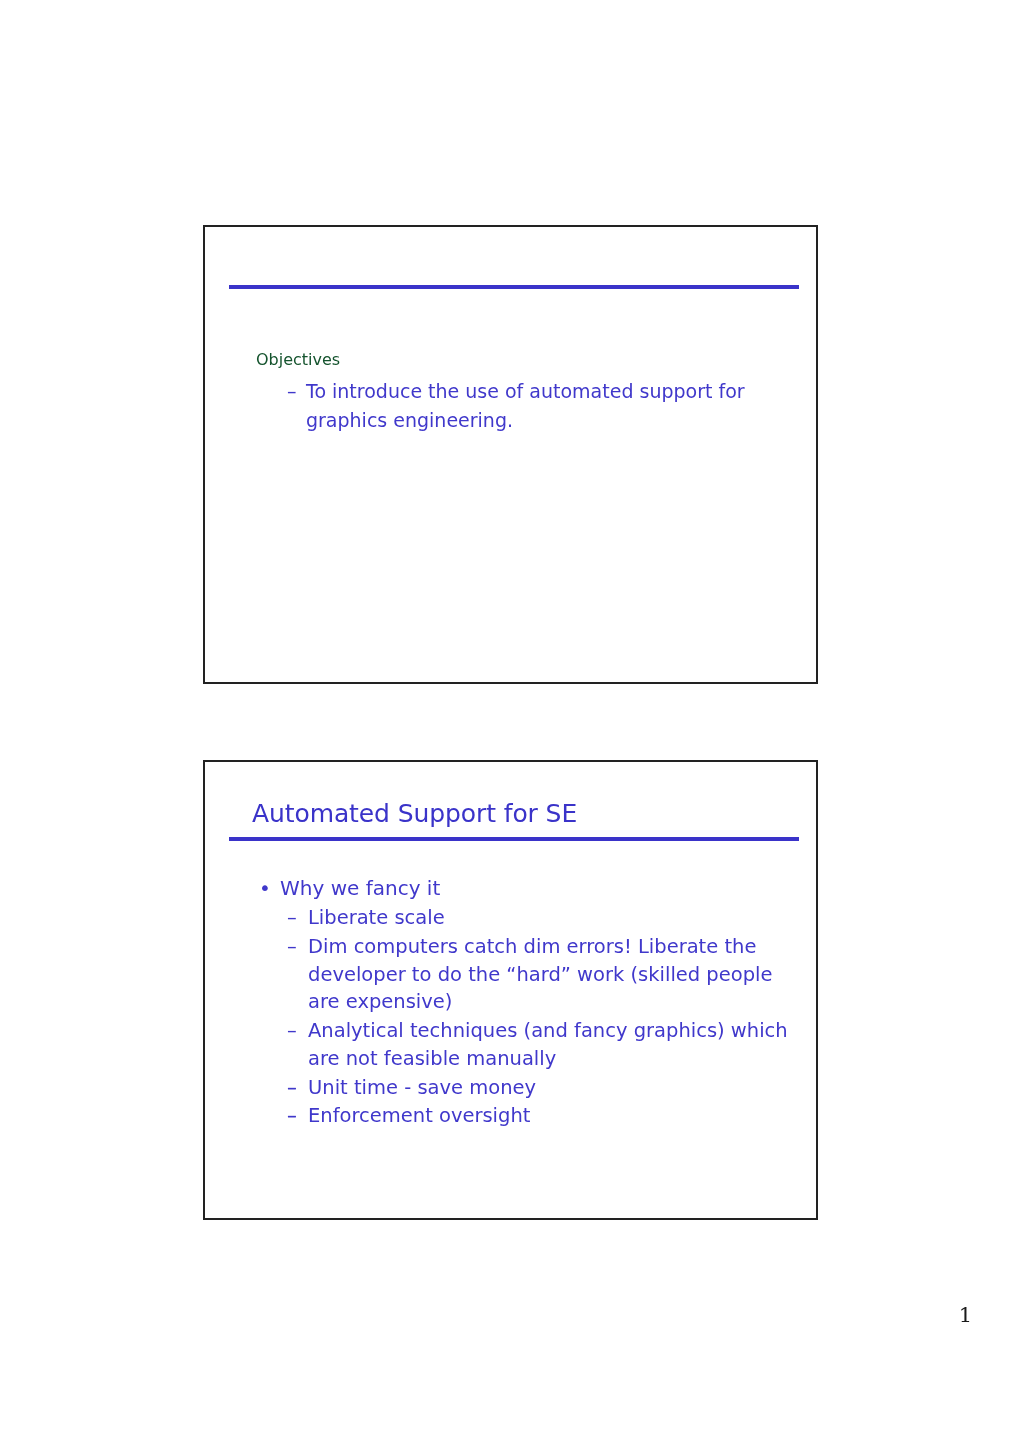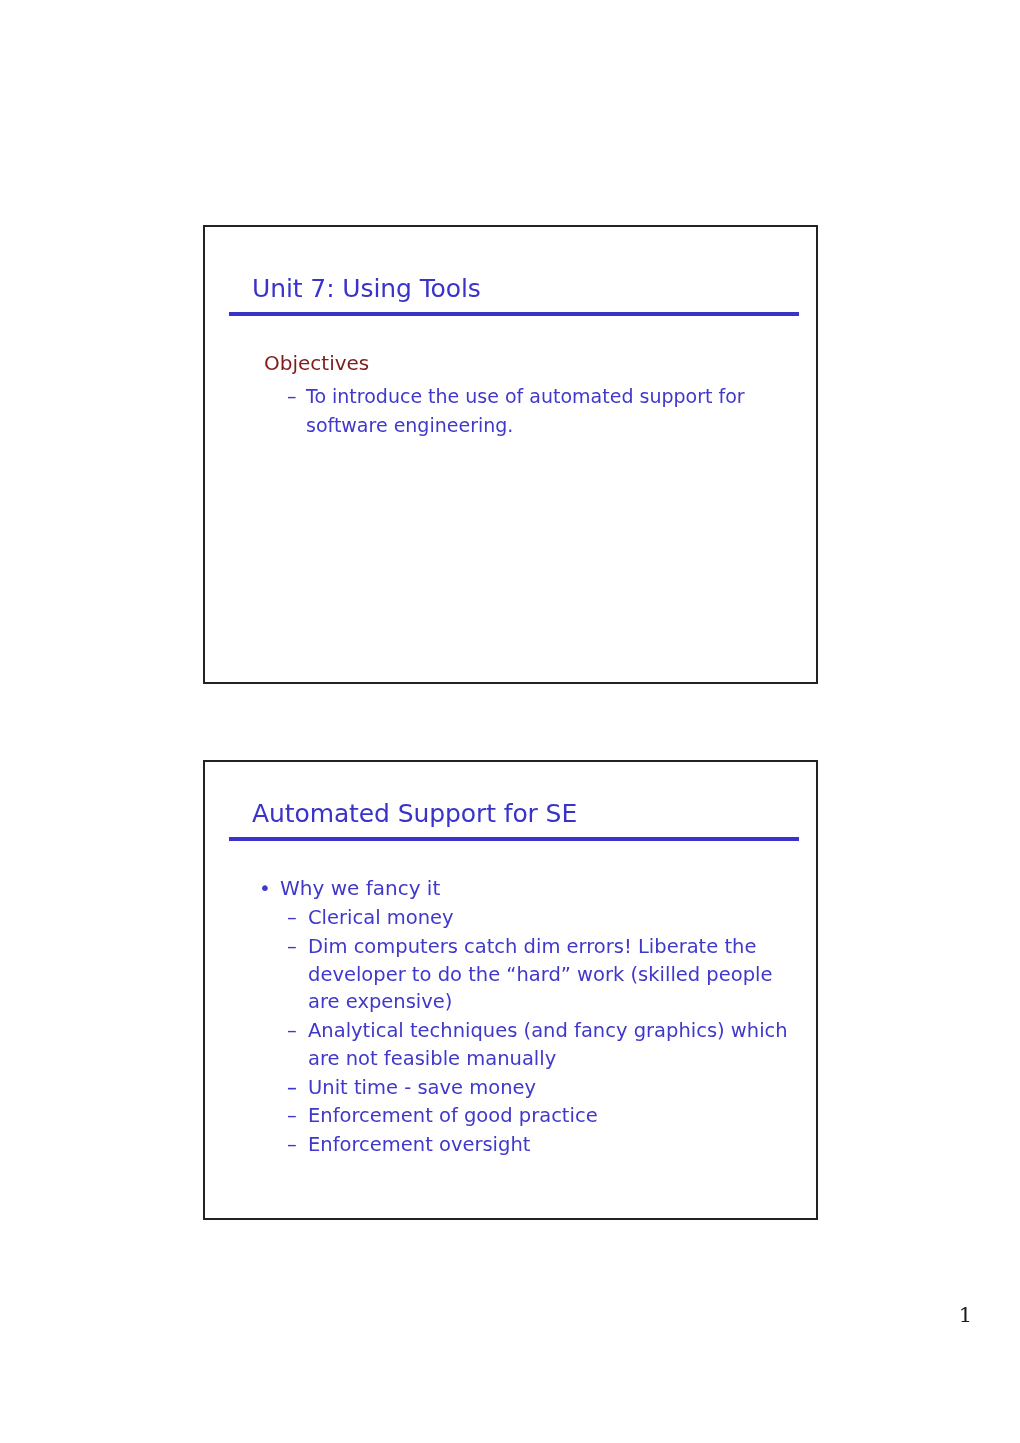--- a/index.html
+++ b/index.html
@@ -76,25 +76,25 @@
     position: absolute;
     left: 47px;
     right: 20px;
   }
   #slide-1 .slide-body { top: 123px; }
   #slide-2 .slide-body { top: 112px; }
 
   
   .lvl-plain {
     position: relative;
-    margin: 0 0 6px 12px;
+    margin: 0 0 6px 4px;
     padding: 0;
-    font-size: 20px;
+    font-size: 16px;
     line-height: 1.30;
-    color: #7f1d1d;
+    color: #14532d;
   }
 
   
   .lvl-bullet {
     position: relative;
     margin: 0 0 2px 0;
     padding-left: 28px;
     font-size: 20px;
     line-height: 1.42;
     color: #4038cb;
@@ -145,43 +145,42 @@
     color: #1a1a1a;
   }
 </style>
 </head>
 <body>
 
 <div class="page">
 
   <section class="slide" id="slide-1">
     <div class="slide-title-block">
-      <h1 class="slide-title">Unit 7: Using Tools</h1>
       <div class="title-rule"></div>
     </div>
 
     <div class="slide-body" id="slide-1-body">
         <p class="lvl-plain"><span class="text">Objectives</span></p>
-        <p class="lvl-dash"><span class="marker">–</span><span class="text">To introduce the use of automated support for software engineering.</span></p>
+        <p class="lvl-dash"><span class="marker">–</span><span class="text">To introduce the use of automated support for graphics engineering.</span></p>
       </div>
   </section>
 
   <section class="slide" id="slide-2">
     <div class="slide-title-block">
       <h1 class="slide-title">Automated Support for SE</h1>
       <div class="title-rule"></div>
     </div>
 
     <div class="slide-body" id="slide-2-body">
         <p class="lvl-bullet"><span class="marker">•</span><span class="text">Why we fancy it</span></p>
-        <p class="lvl-dash"><span class="marker">–</span><span class="text">Clerical money</span></p>
+        <p class="lvl-dash"><span class="marker">–</span><span class="text">Liberate scale</span></p>
         <p class="lvl-dash"><span class="marker">–</span><span class="text">Dim computers catch dim errors! Liberate the developer to do the “hard” work (skilled people are expensive)</span></p>
         <p class="lvl-dash"><span class="marker">–</span><span class="text">Analytical techniques (and fancy graphics) which are not feasible manually</span></p>
         <p class="lvl-dash"><span class="marker">–</span></p>
         <p class="lvl-dash"><span class="marker">–</span><span class="text">Unit time - save money</span></p>
-        <p class="lvl-dash"><span class="marker">–</span><span class="text">Enforcement of good practice</span></p>
+        <p class="lvl-dash"><span class="marker">–</span></p>
         <p class="lvl-dash"><span class="marker">–</span><span class="text">Enforcement oversight</span></p>
       </div>
   </section>
 
   <div id="page-number">1</div>
 
 </div>
 
 </body></html>

